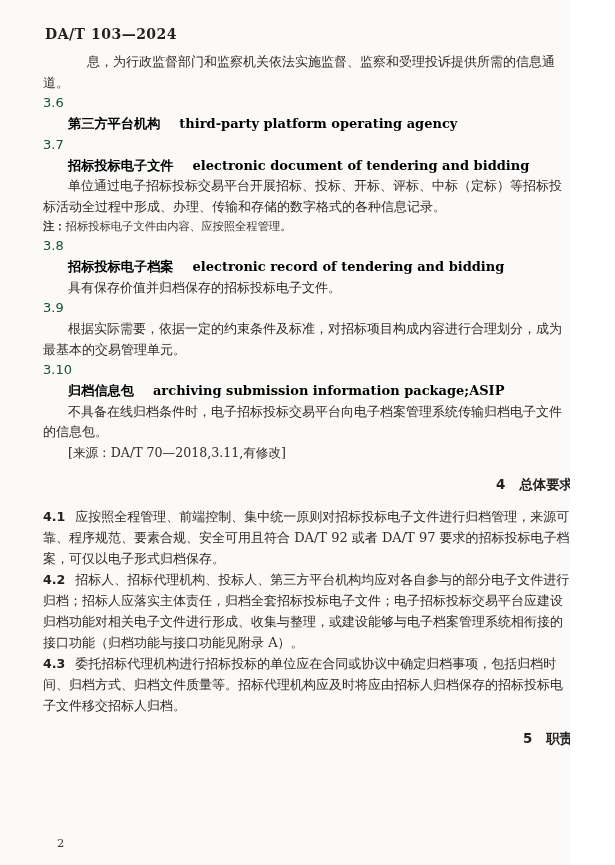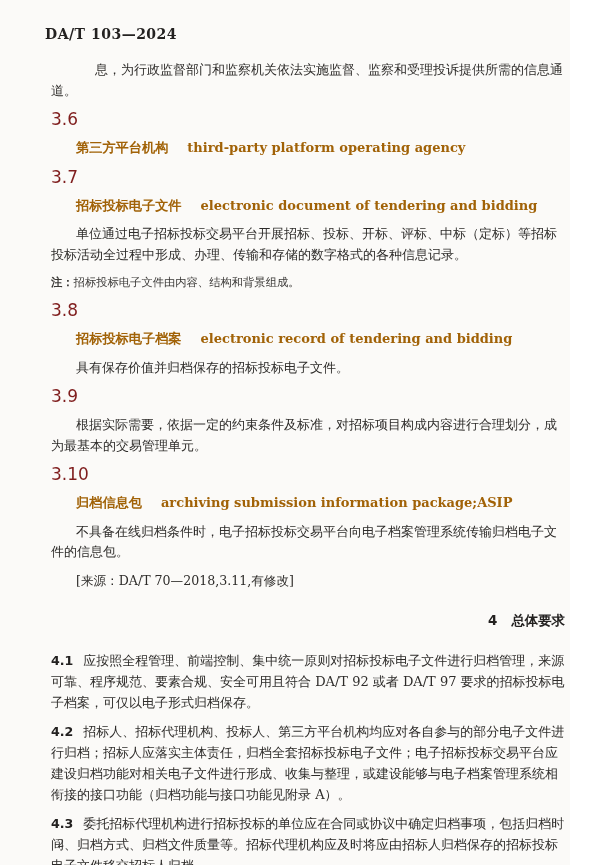--- a/index.html
+++ b/index.html
@@ -13,27 +13,27 @@
   }
   .doc-header{
     position:absolute;top:26px;left:45px;
     font-size:14px;font-weight:bold;letter-spacing:.5px;
     color:#232120;
   }
   .content{
     position:absolute;top:52px;left:43px;width:530px;
     font-size:13px;line-height:20.7px;
   }
-  .content p{margin:8px;padding:0;}
+  .content p{margin:0;padding:0;}
   .cont-line{text-indent:44px;}
   .term-num{
     font-family:"DejaVu Sans","Liberation Sans",sans-serif;
-    font-size:17px;color:#7f1d1d;
+    font-size:13px;color:#14532d;
   }
-  .term-line{text-indent:25px;font-weight:bold;color:#a16207;}
+  .term-line{text-indent:25px;font-weight:bold;color:#000000;}
   .term-zh{
     font-family:"DejaVu Sans","Liberation Sans",sans-serif;
     font-size:13.2px;margin-right:19px;
   }
   .term-en{font-size:13px;}
   .def-line{text-indent:25px;}
   .note-line{
     font-size:11.3px;line-height:18.5px;padding-left:25px;color:#3a3836;
   }
   .note-label{
@@ -72,21 +72,21 @@
   <div class="content">
 
     <p class="cont-line">息，为行政监督部门和监察机关依法实施监督、监察和受理投诉提供所需的信息通道。</p>
 
     <p class="term-num">3.6</p>
     <p class="term-line"><span class="term-zh">第三方平台机构</span><span class="term-en">third-party platform operating agency</span></p>
 
     <p class="term-num">3.7</p>
     <p class="term-line"><span class="term-zh">招标投标电子文件</span><span class="term-en">electronic document of tendering and bidding</span></p>
     <p class="def-line">单位通过电子招标投标交易平台开展招标、投标、开标、评标、中标（定标）等招标投标活动全过程中形成、办理、传输和存储的数字格式的各种信息记录。</p>
-    <p class="note-line"><span class="note-label">注：</span><span>招标投标电子文件由内容、结构和背景组成。</span></p>
+    <p class="note-line"><span class="note-label">注：</span><span>招标投标电子文件由内容、应按照全程管理。</span></p>
 
     <p class="term-num">3.8</p>
     <p class="term-line"><span class="term-zh">招标投标电子档案</span><span class="term-en">electronic record of tendering and bidding</span></p>
     <p class="def-line">具有保存价值并归档保存的招标投标电子文件。</p>
 
     <p class="term-num">3.9</p>
     <p class="def-line">根据实际需要，依据一定的约束条件及标准，对招标项目构成内容进行合理划分，成为最基本的交易管理单元。</p>
 
     <p class="term-num">3.10</p>
     <p class="term-line"><span class="term-zh">归档信息包</span><span class="term-en">archiving submission information package;ASIP</span></p>

